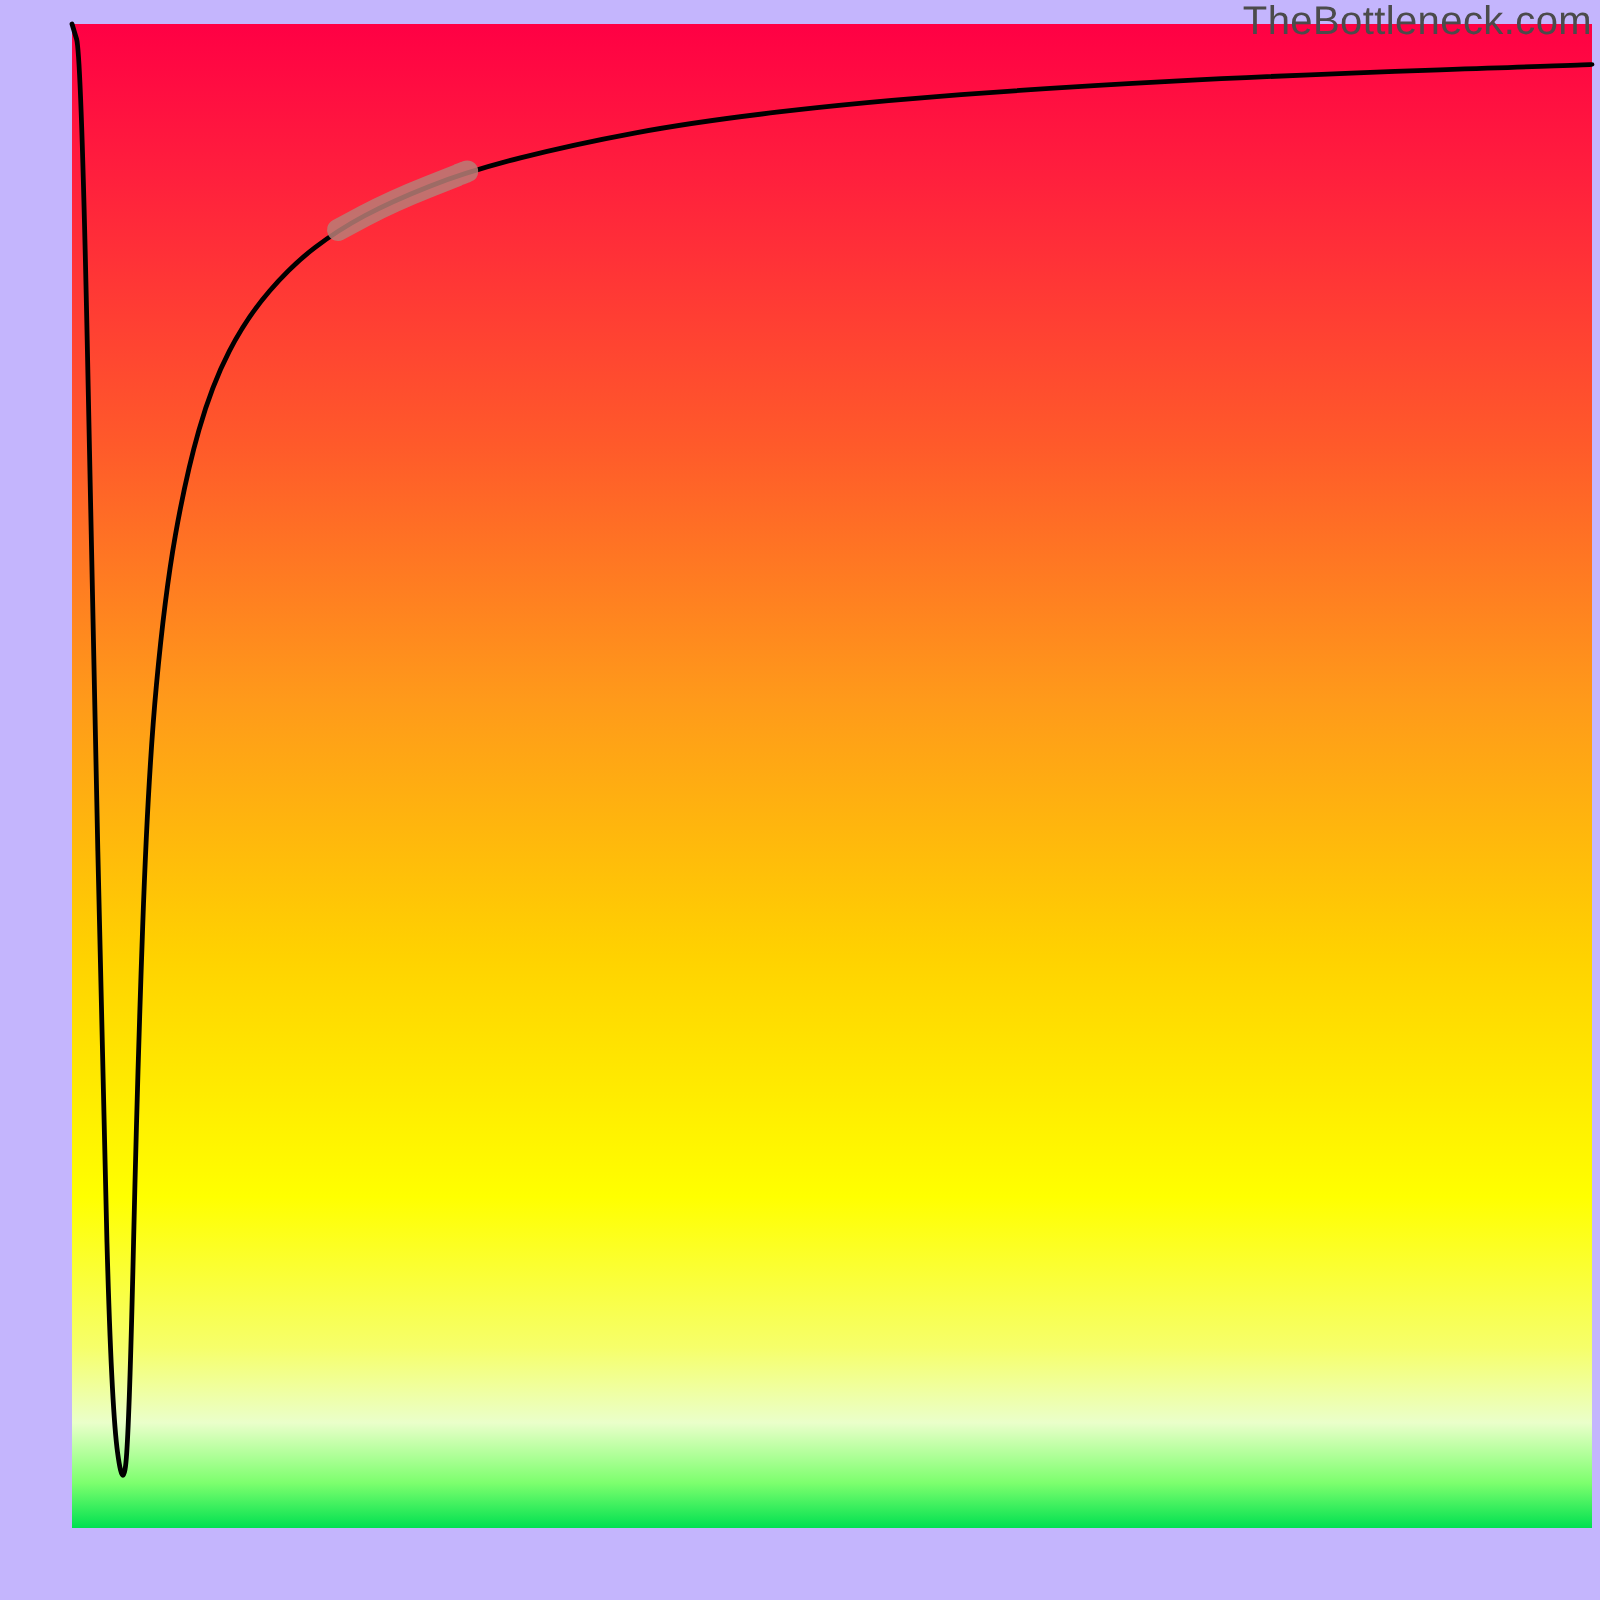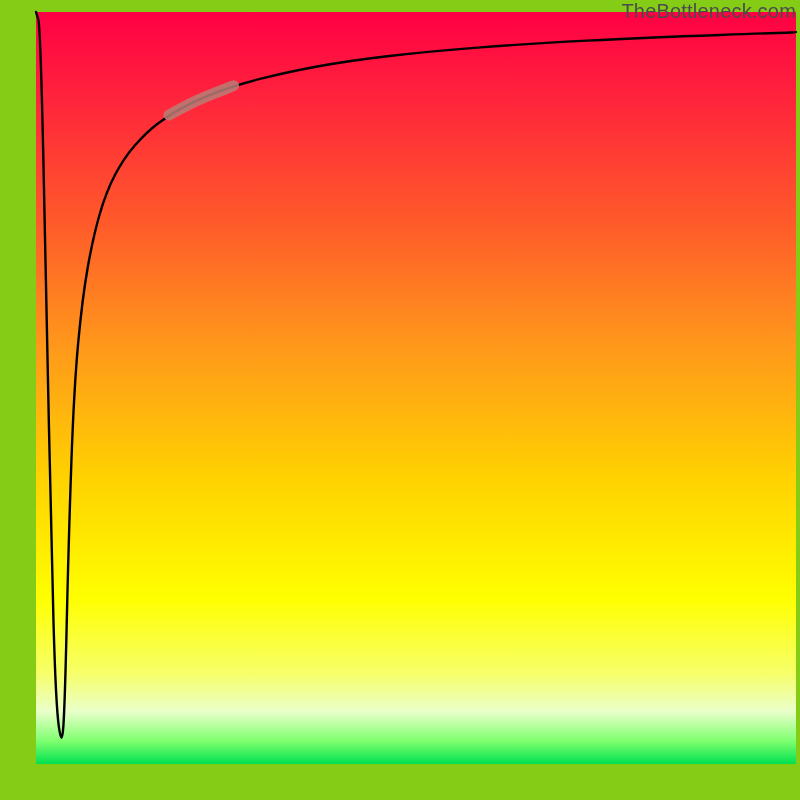--- a/index.html
+++ b/index.html
@@ -8,21 +8,21 @@
     width: 800px;
     height: 800px;
     overflow: hidden;
     background: #000;
     font-family: Arial, Helvetica, sans-serif;
   }
   .frame {
     position: relative;
     width: 800px;
     height: 800px;
-    background: #84cc16;
+    background: #c4b5fd;
   }
   .plot-area {
     position: absolute;
     left: 36px;
     top: 12px;
     width: 760px;
     height: 752px;
     
     background: linear-gradient(
       to bottom,

